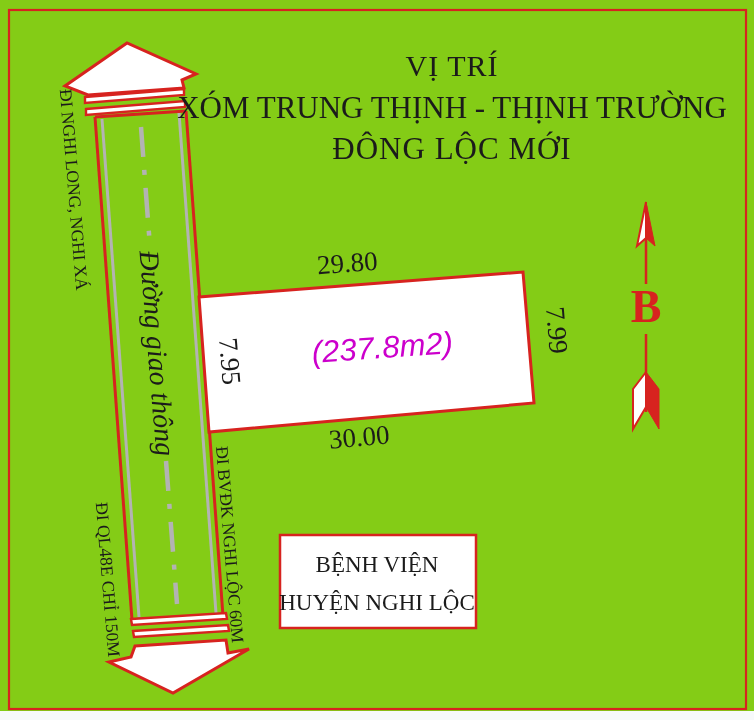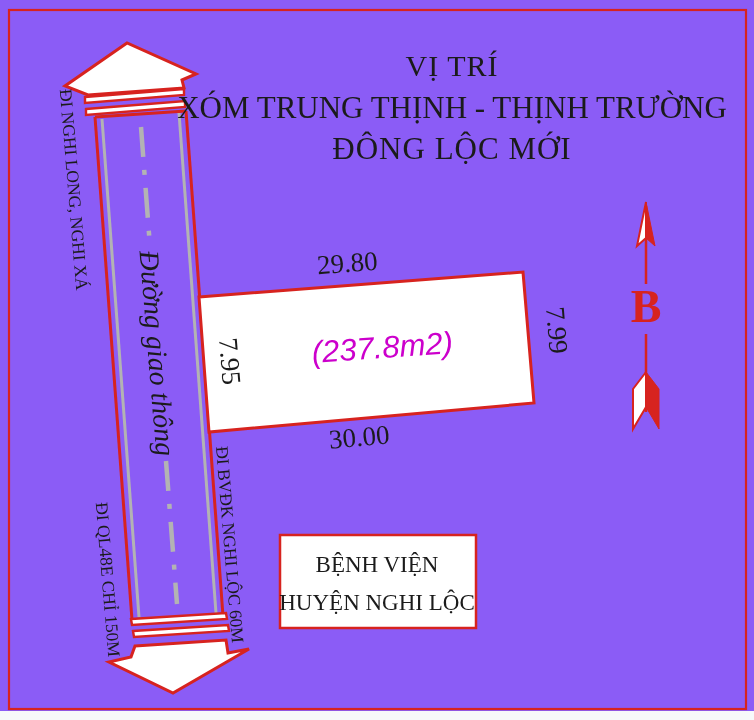--- a/index.html
+++ b/index.html
@@ -1,16 +1,16 @@
 <!DOCTYPE html>
 <html><head>
 <meta charset="utf-8">
 <style>
   html,body{margin:0;padding:0;background:#ffffff;}
-  .page{width:754px;height:720px;position:relative;background:#8b5cf6;overflow:hidden;}
+  .page{width:754px;height:720px;position:relative;background:#84cc16;overflow:hidden;}
   svg{display:block;}
   svg text{font-family:"Liberation Serif", serif;fill:#1b1b1b;}
   .t-title1{font-size:30px;letter-spacing:1px;}
   .t-title2{font-size:31px;}
   .t-title3{font-size:31px;letter-spacing:1px;}
   .t-dim{font-size:27px;}
   .t-area{font-family:"Liberation Sans", sans-serif;font-style:italic;font-size:31px;fill:#cc00cc;}
   .t-road-name{font-size:28px;font-style:italic;}
   .t-road-dir{font-size:17.5px;}
   .t-hospital{font-size:23px;}

